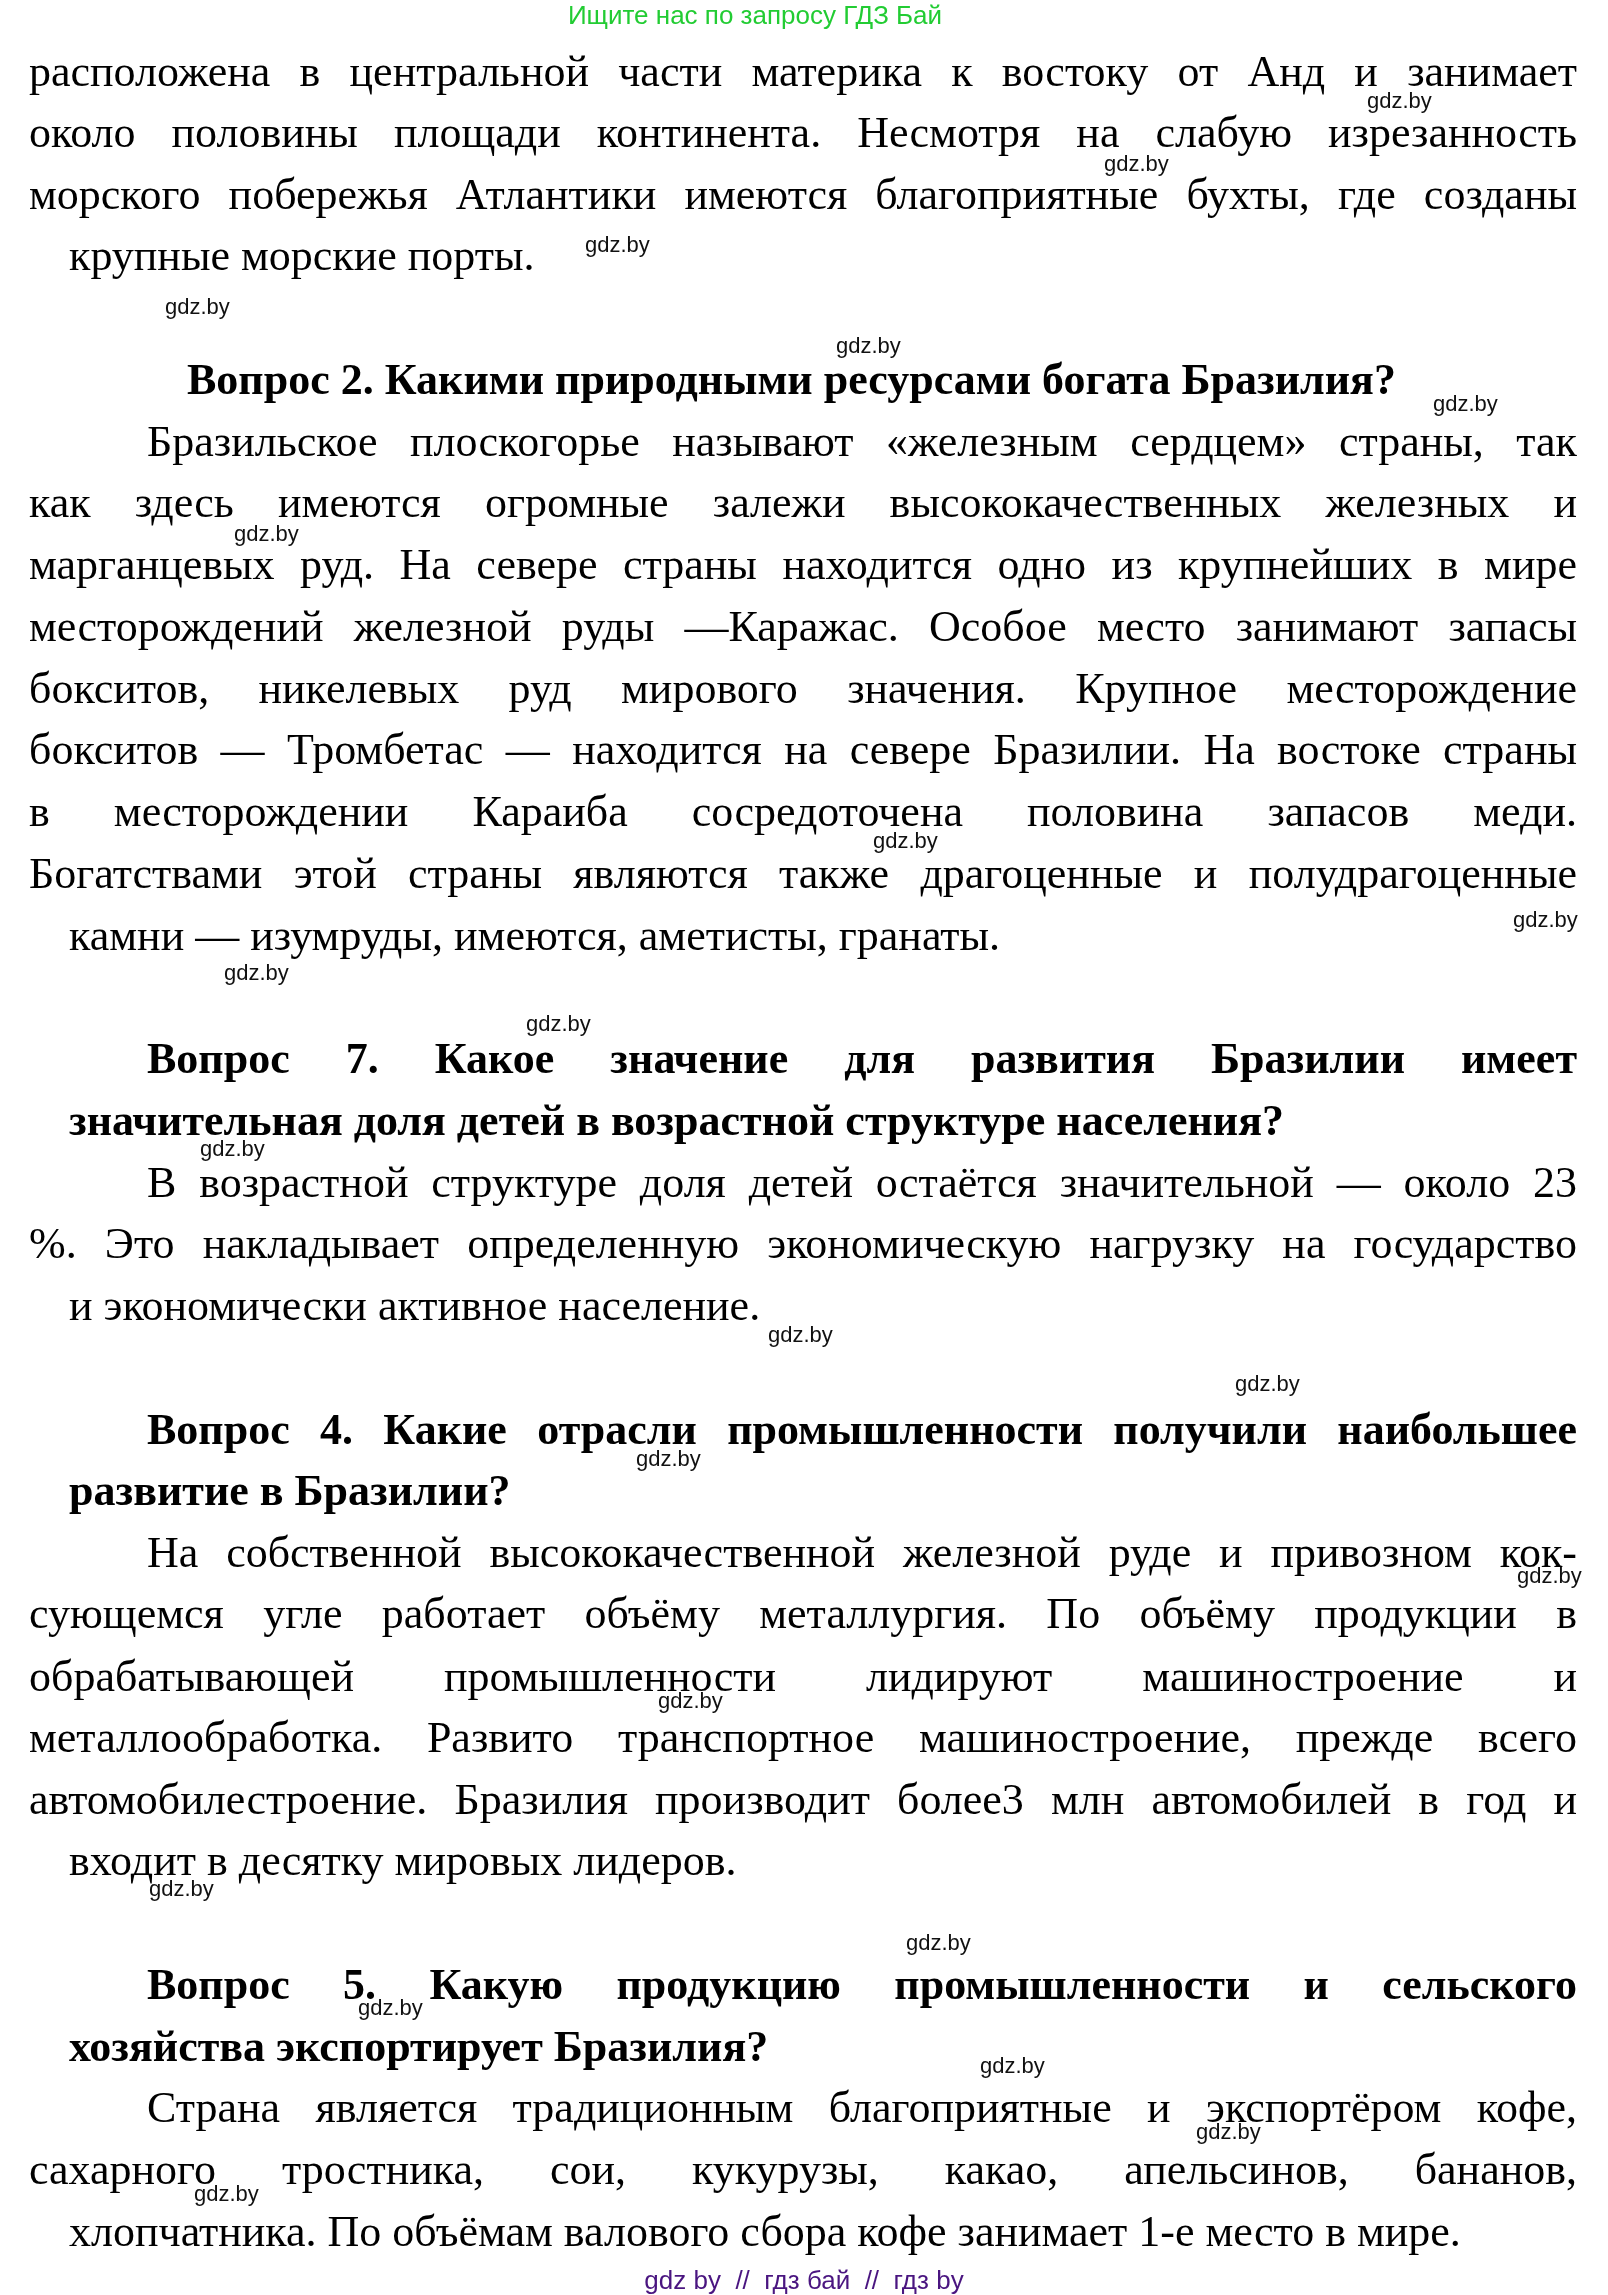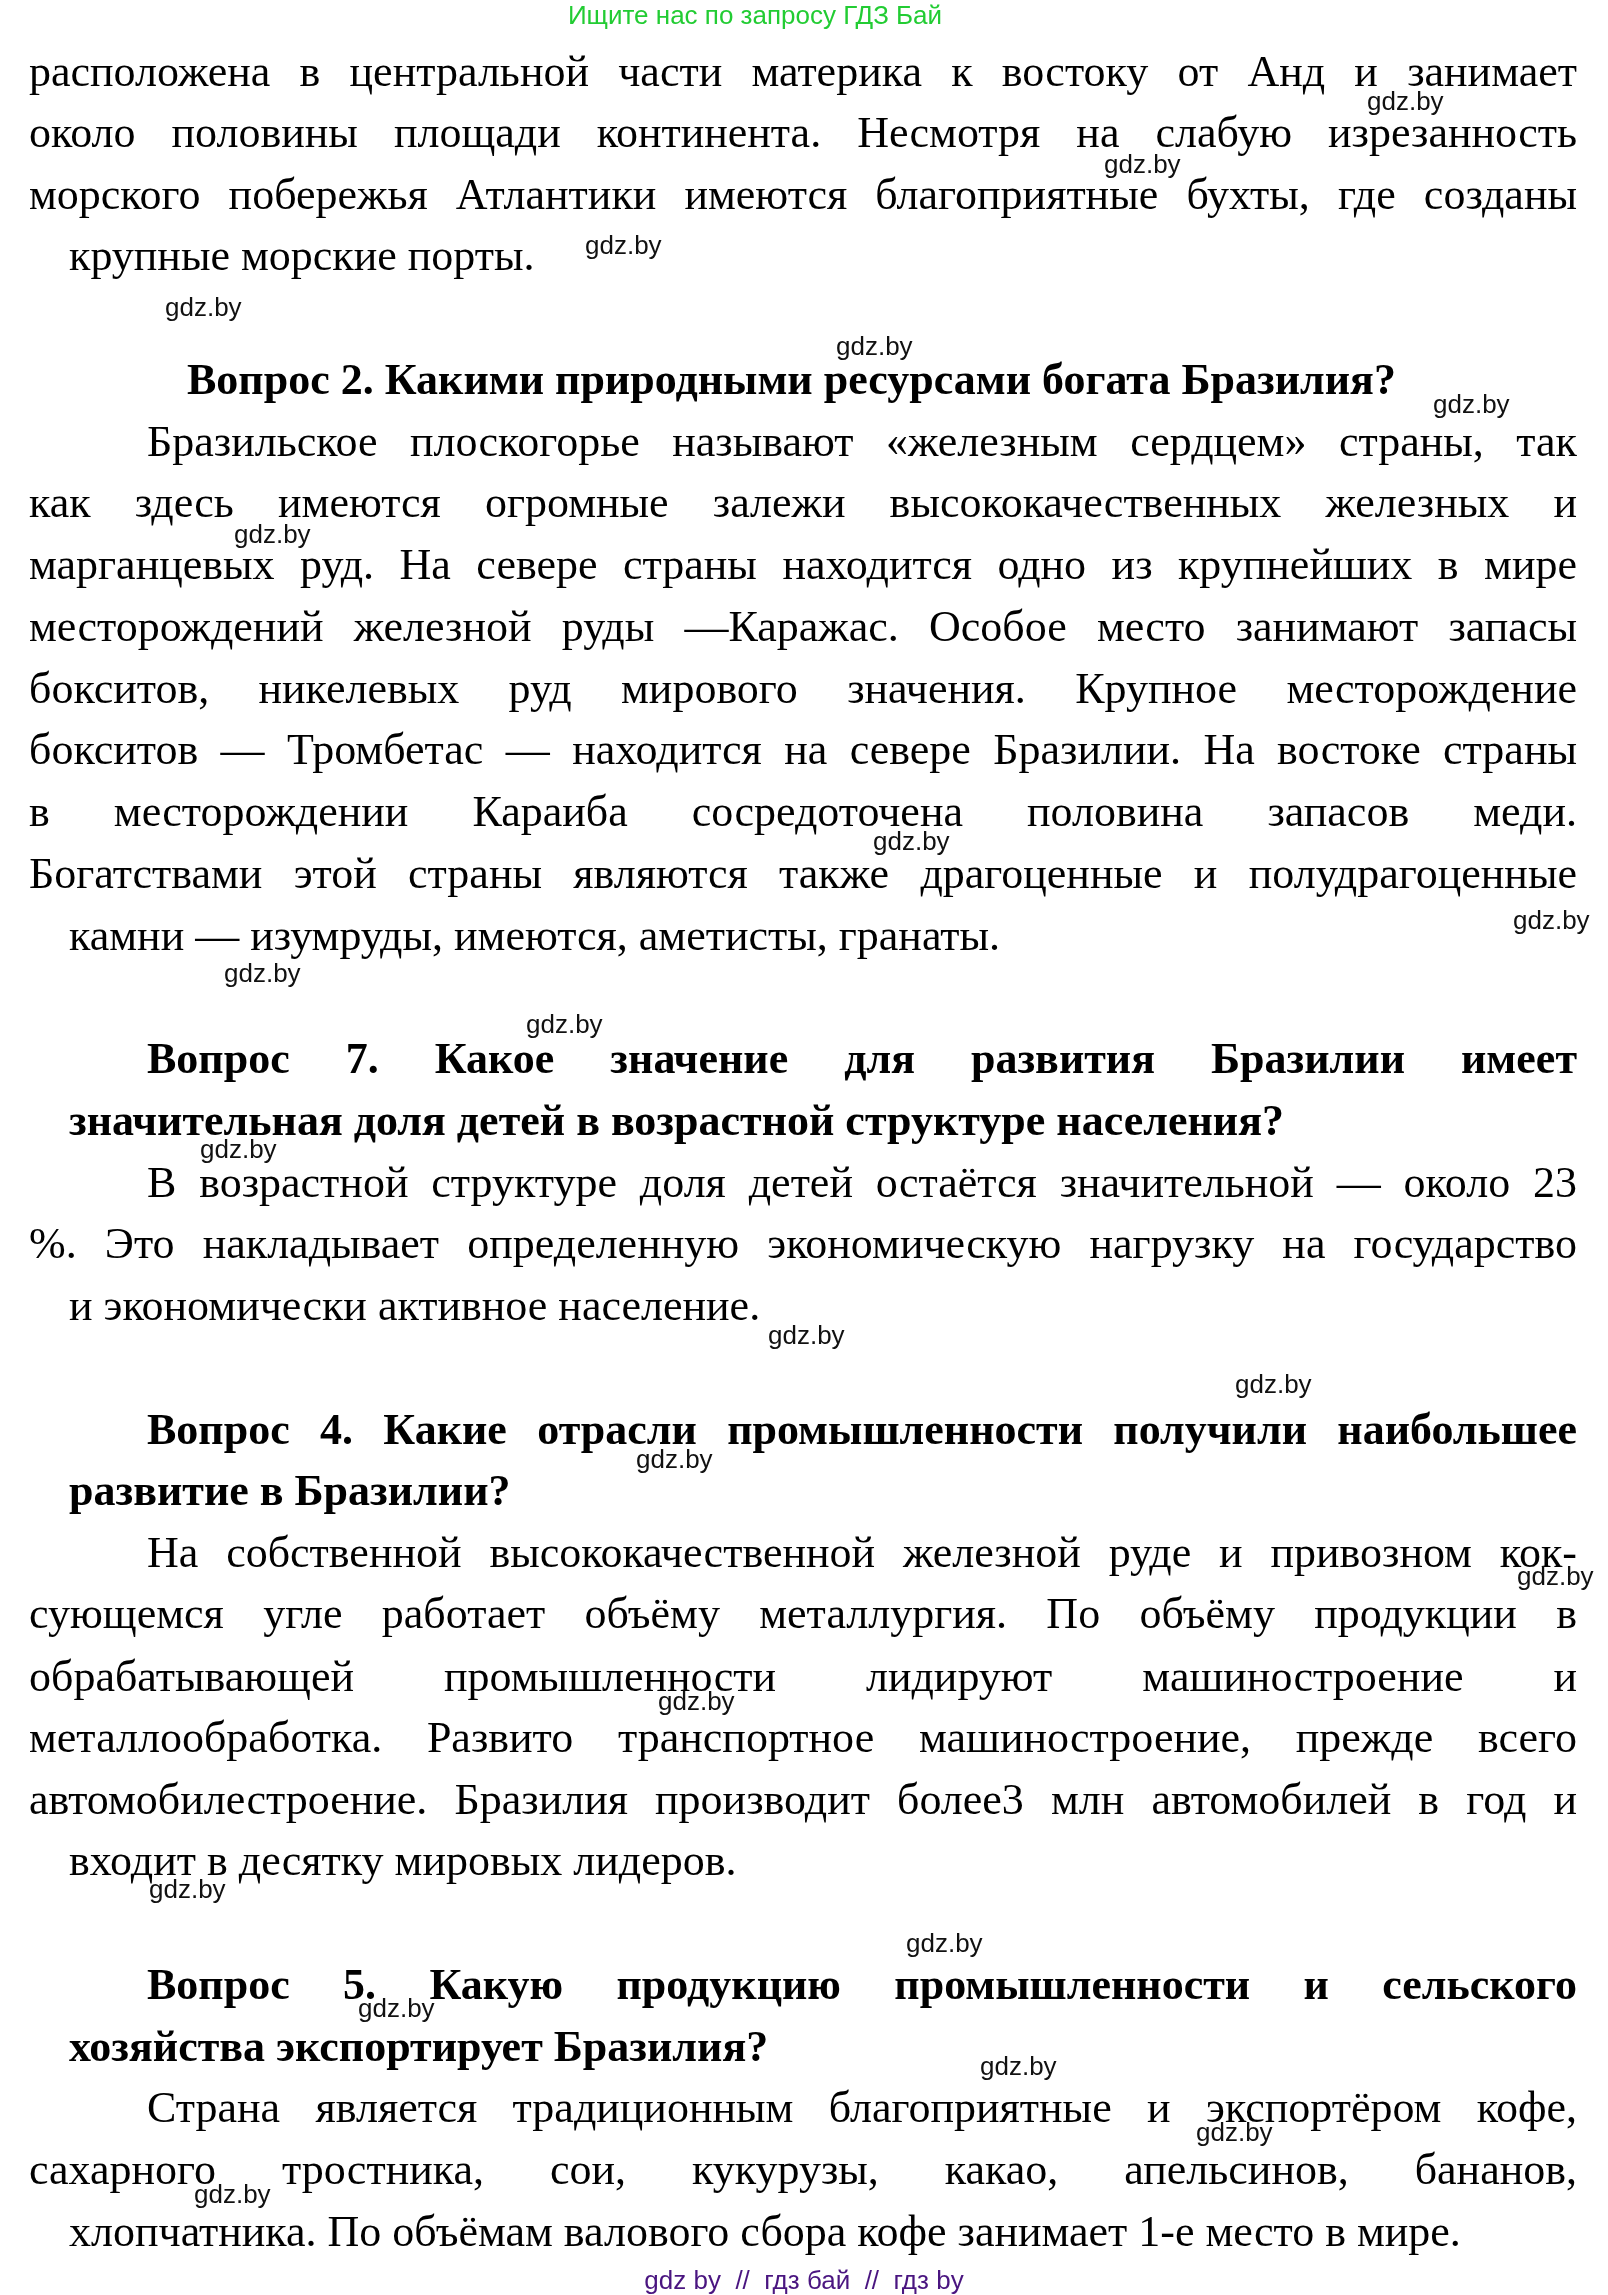--- a/index.html
+++ b/index.html
@@ -7,21 +7,21 @@
   .header { position: absolute; top: 0; left: 0; width: 1510px; text-align: center;
     font-family: "Liberation Sans", sans-serif; font-size: 26px; line-height: 30px; color: #22cc33; }
   .footer { position: absolute; top: 2264px; left: 0; width: 1608px; text-align: center;
     font-family: "Liberation Sans", sans-serif; font-size: 26px; line-height: 32px; color: #4a1580; white-space: pre; }
   .line { position: absolute; left: 29px; width: 1548px; height: 62px;
     font-family: "Liberation Serif", serif; font-size: 44px; line-height: 62px; color: #000;
     white-space: nowrap; text-align: justify; text-align-last: justify; }
   .line.indent { left: 147px; width: 1430px; }
   .line.last { text-align: left; text-align-last: left; margin-left: 40px; }
   .line.bold { font-weight: bold; }
-  .wm { position: absolute; font-family: "Liberation Sans", sans-serif; font-size: 26px;
+  .wm { position: absolute; font-family: "Liberation Sans", sans-serif; font-size: 22px;
     line-height: 24px; color: #111; white-space: nowrap; }
 </style>
 </head>
 <body>
 
 <div class="header">Ищите нас по запросу ГДЗ Бай</div>
 
 <div class="line" style="top:41px">расположена в центральной части материка к востоку от Анд и занимает</div>
 <div class="line" style="top:102px">около половины площади континента. Несмотря на слабую изрезанность</div>
 <div class="line" style="top:164px">морского побережья Атлантики имеются благоприятные бухты, где созданы</div>

